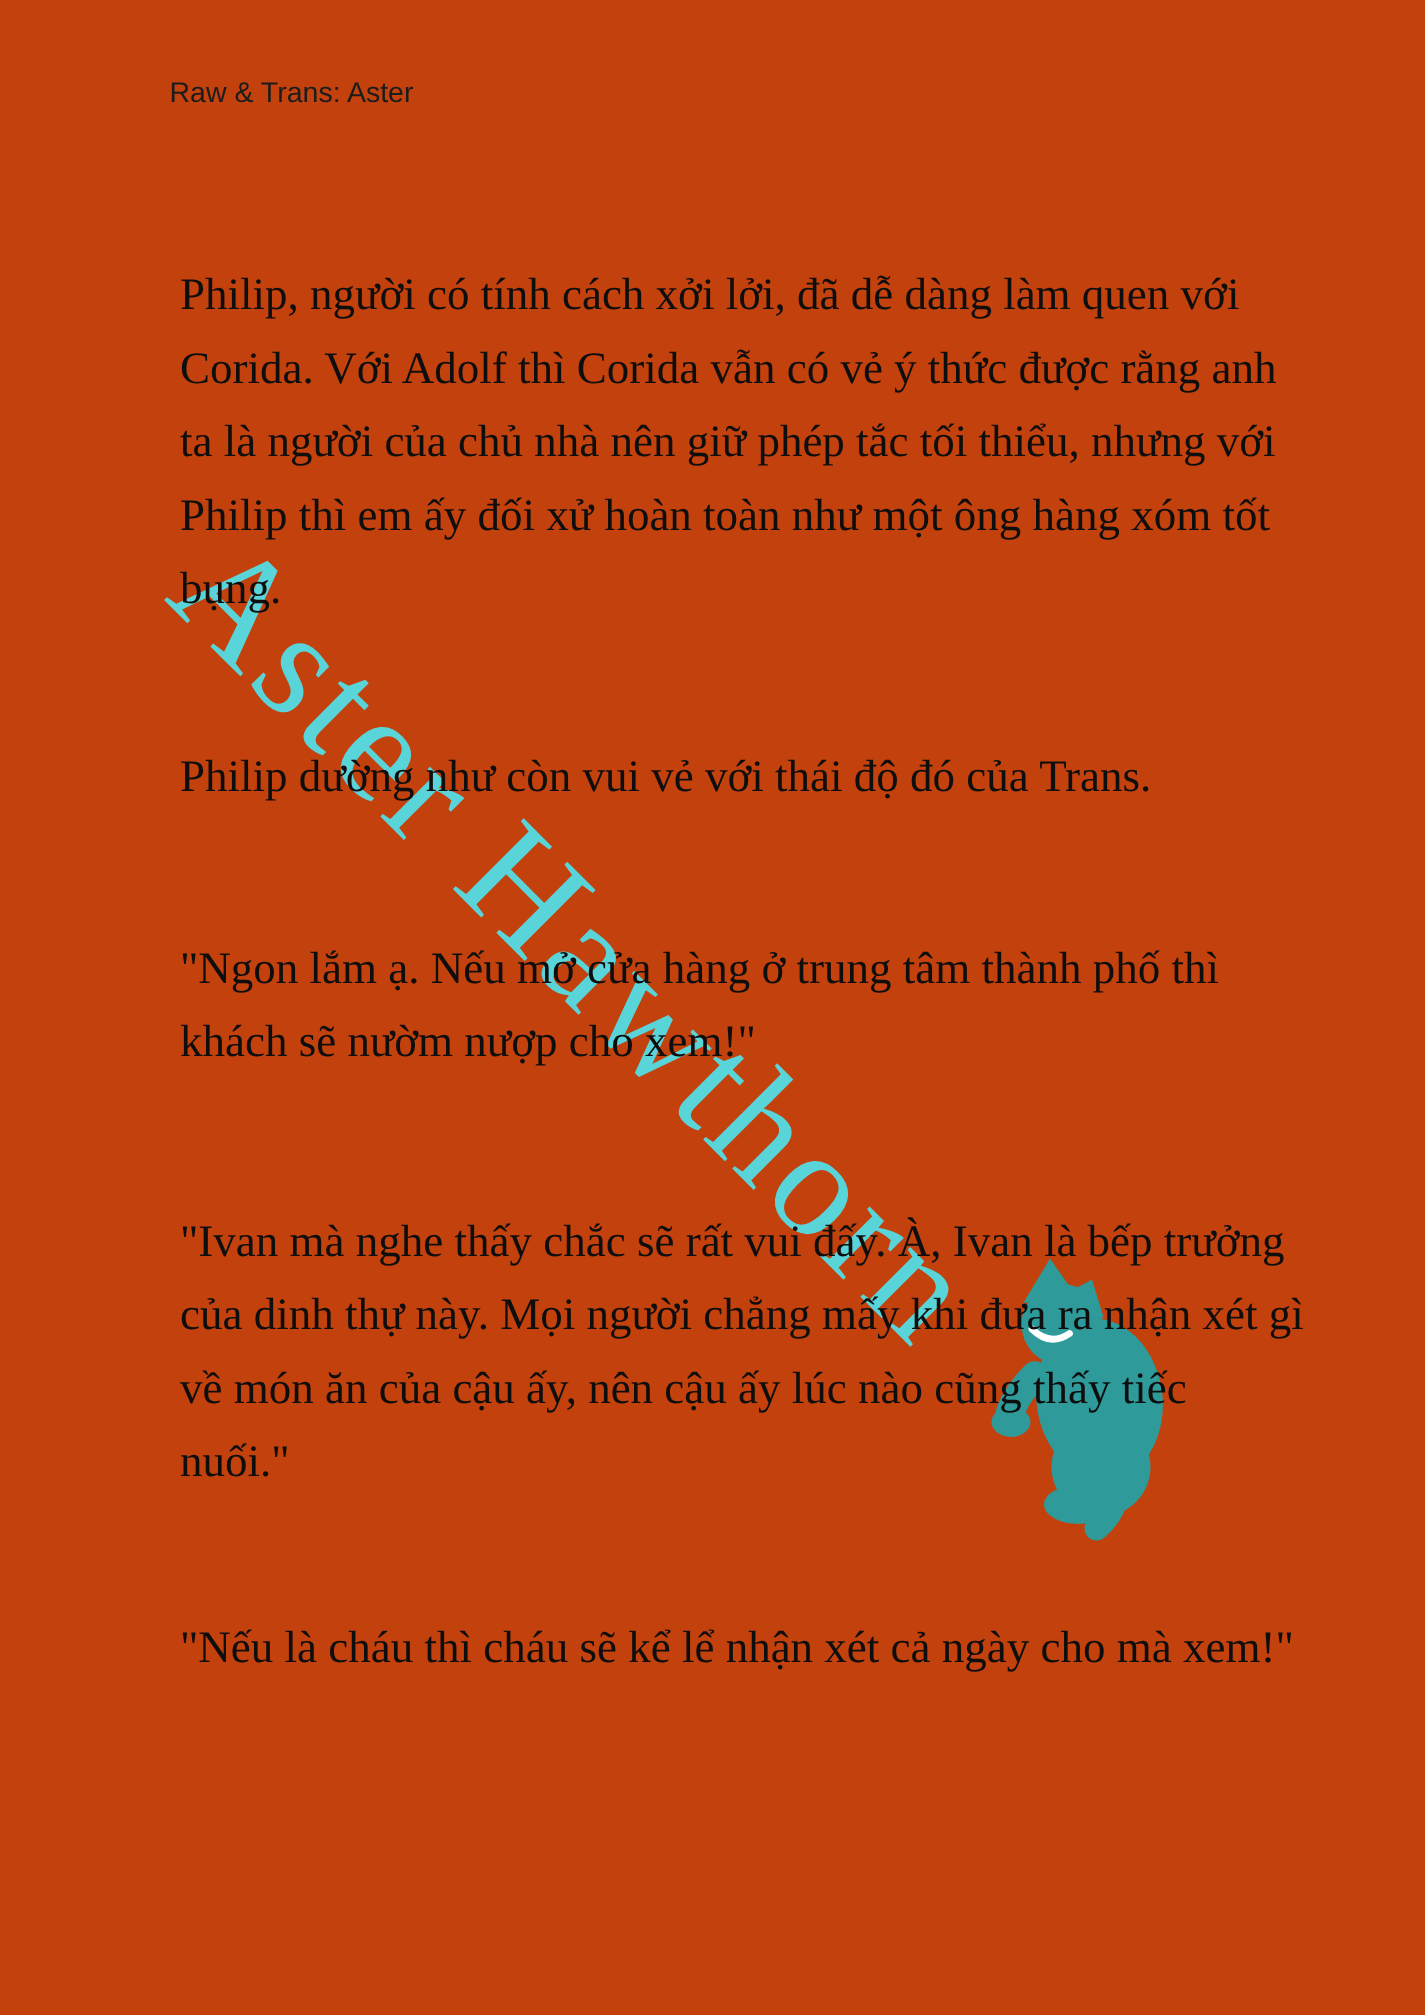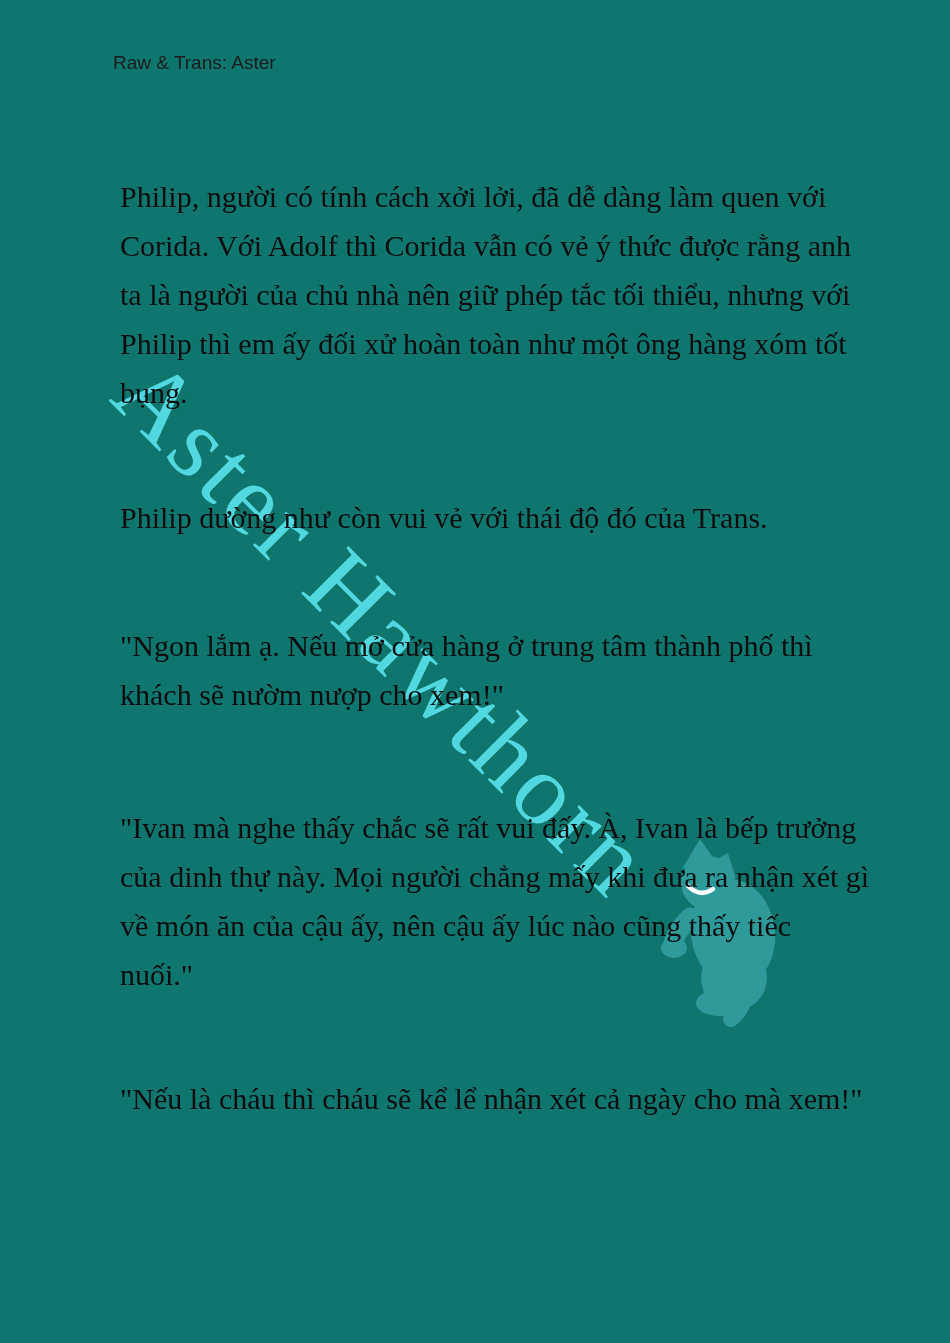--- a/index.html
+++ b/index.html
@@ -1,21 +1,21 @@
 <!DOCTYPE html>
 <html><head>
 <meta charset="utf-8">
 <style>
   * { margin: 0; padding: 0; box-sizing: border-box; }
   html, body { background: #e8e8e8; }
   .page {
     position: relative;
     width: 950px;
     height: 1343px;
-    background: #0f766e;
+    background: #c2410c;
     overflow: hidden;
     margin: 0 auto;
     font-family: "Liberation Serif", "DejaVu Serif", serif;
   }
   .credit {
     position: absolute;
     left: 113px;
     top: 52px;
     font-family: "Liberation Sans", "DejaVu Sans", sans-serif;
     font-size: 19px;

